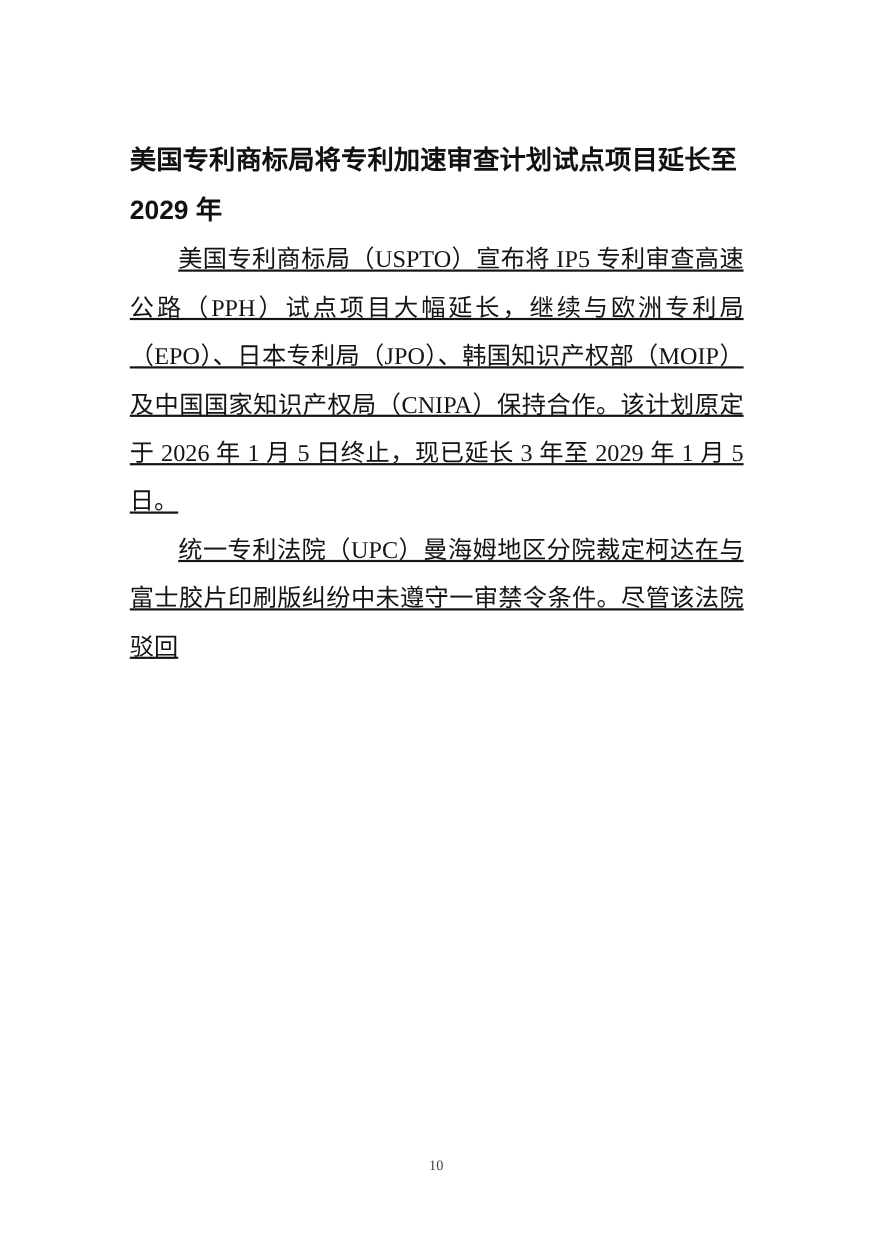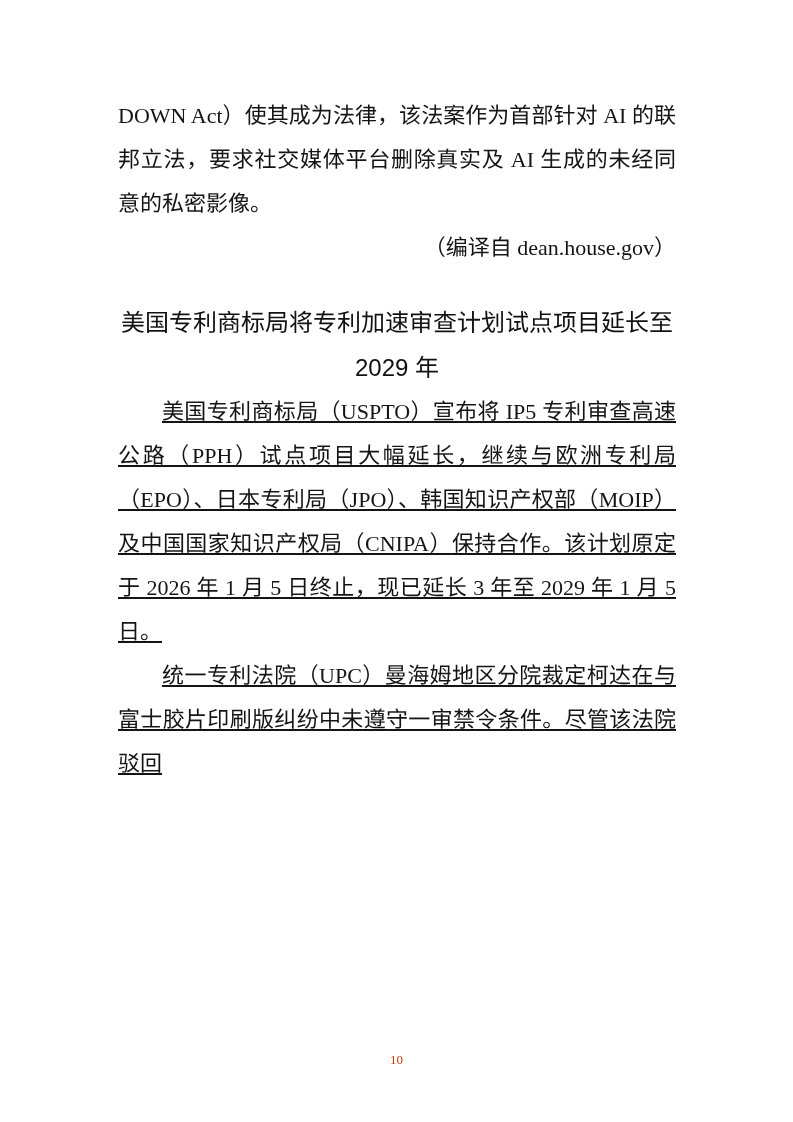--- a/index.html
+++ b/index.html
@@ -33,45 +33,40 @@
     font-family: "Liberation Serif", "DejaVu Serif", serif;
     font-size: 22px;
     line-height: 44px;
     text-align: right;
     margin: 0;
   }
   .article-heading {
     font-family: "Liberation Sans", "DejaVu Sans", sans-serif;
     font-size: 24px;
     line-height: 45px;
-    font-weight: 400;
-    text-align: center;
+    font-weight: 700;
     margin: 30px 0 0 0;
     color: #111111;
   }
   .page-number {
     position: absolute;
     left: 0;
     right: 0;
     bottom: 54px;
     text-align: center;
     font-family: "Liberation Serif", "DejaVu Serif", serif;
     font-size: 13px;
-    color: #c2410c;
+    color: #404040;
   }
 </style>
 </head>
 <body>
 
 <div class="page">
 
-  <section>
-    <p class="body-text">DOWN Act）使其成为法律，该法案作为首部针对 AI 的联邦立法，要求社交媒体平台删除真实及 AI 生成的未经同意的私密影像。</p>
-    <p class="source-line">（编译自 dean.house.gov）</p>
-  </section>
 
   <section>
     <h2 class="article-heading">美国专利商标局将专利加速审查计划试点项目延长至 2029 年</h2>
     <p class="body-text indent">美国专利商标局（USPTO）宣布将 IP5 专利审查高速公路（PPH）试点项目大幅延长，继续与欧洲专利局（EPO）、日本专利局（JPO）、韩国知识产权部（MOIP）及中国国家知识产权局（CNIPA）保持合作。该计划原定于 2026 年 1 月 5 日终止，现已延长 3 年至 2029 年 1 月 5 日。</p>
   </section>
 
   <section>
     <p class="body-text indent">统一专利法院（UPC）曼海姆地区分院裁定柯达在与富士胶片印刷版纠纷中未遵守一审禁令条件。尽管该法院驳回</p>
   </section>
 

